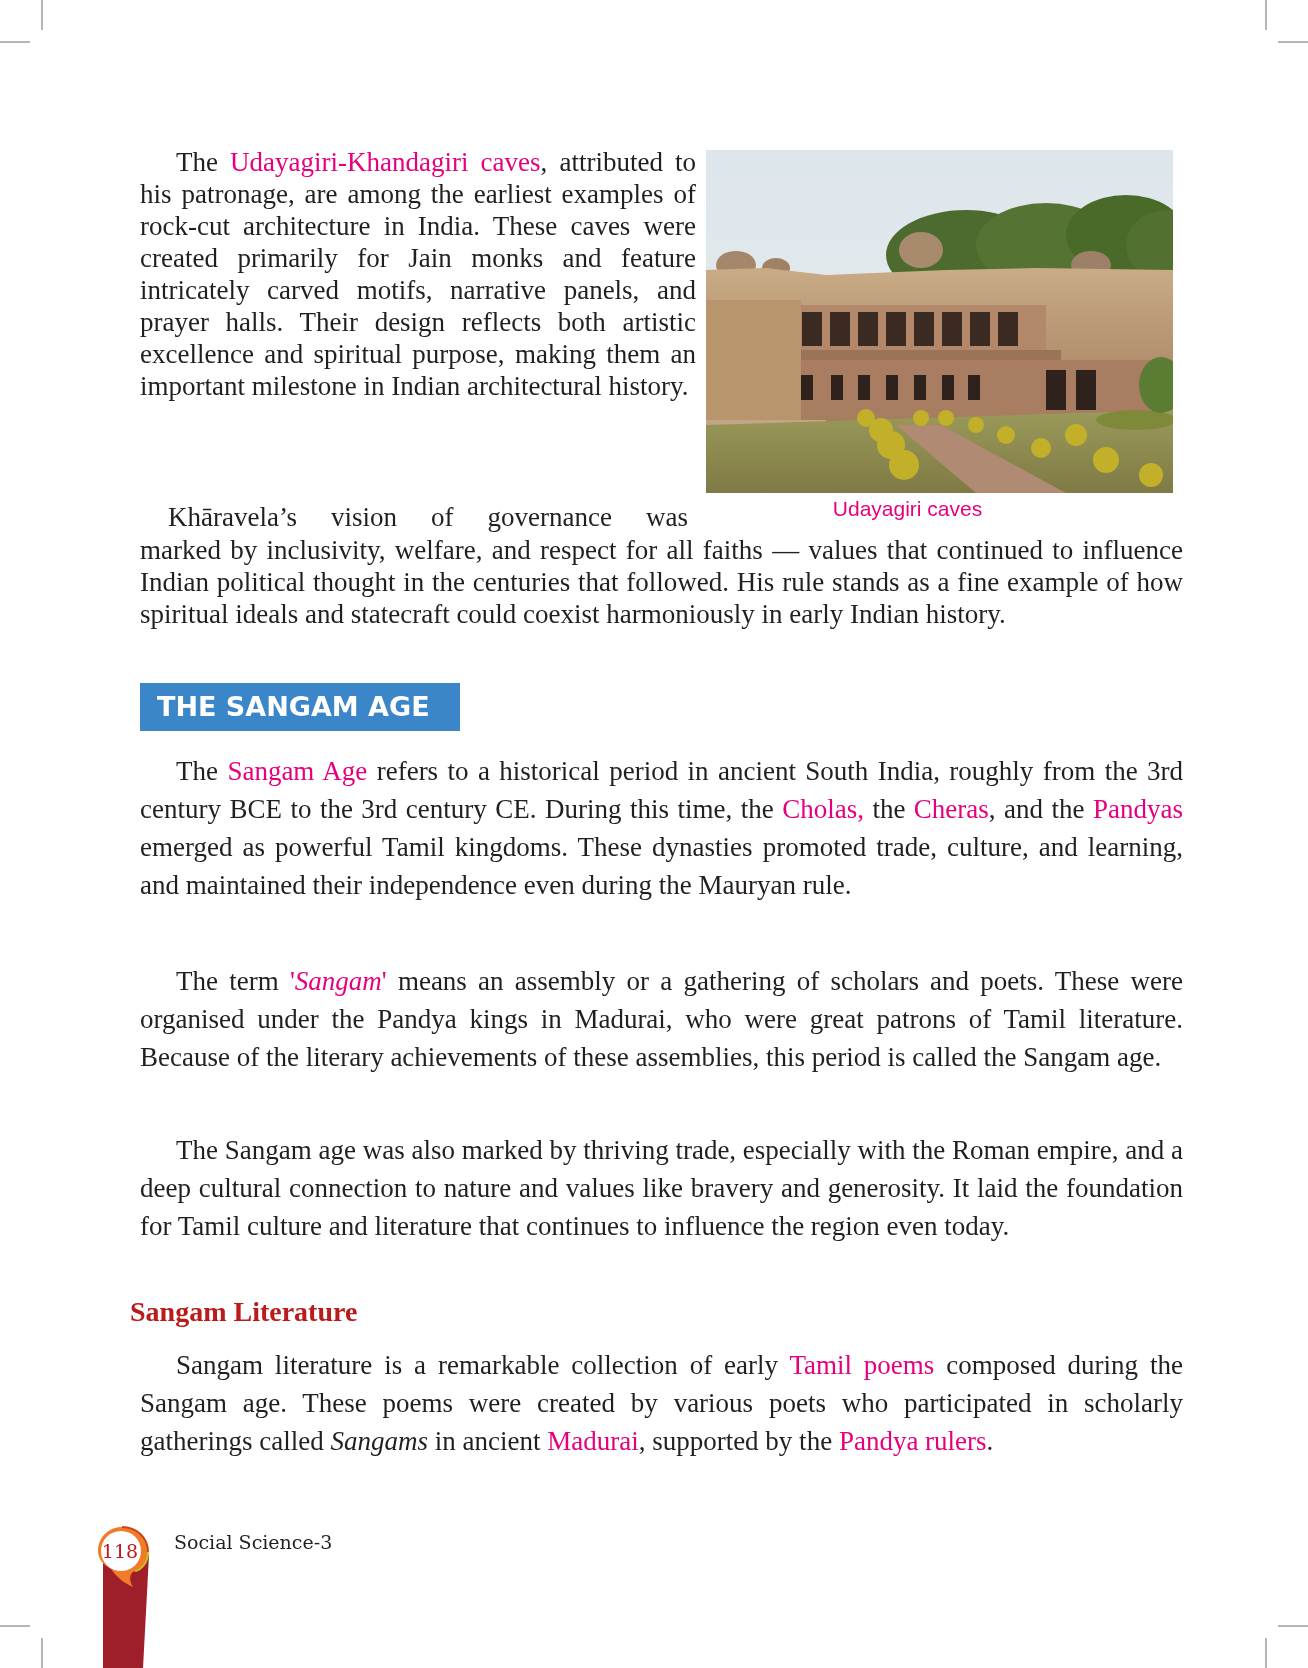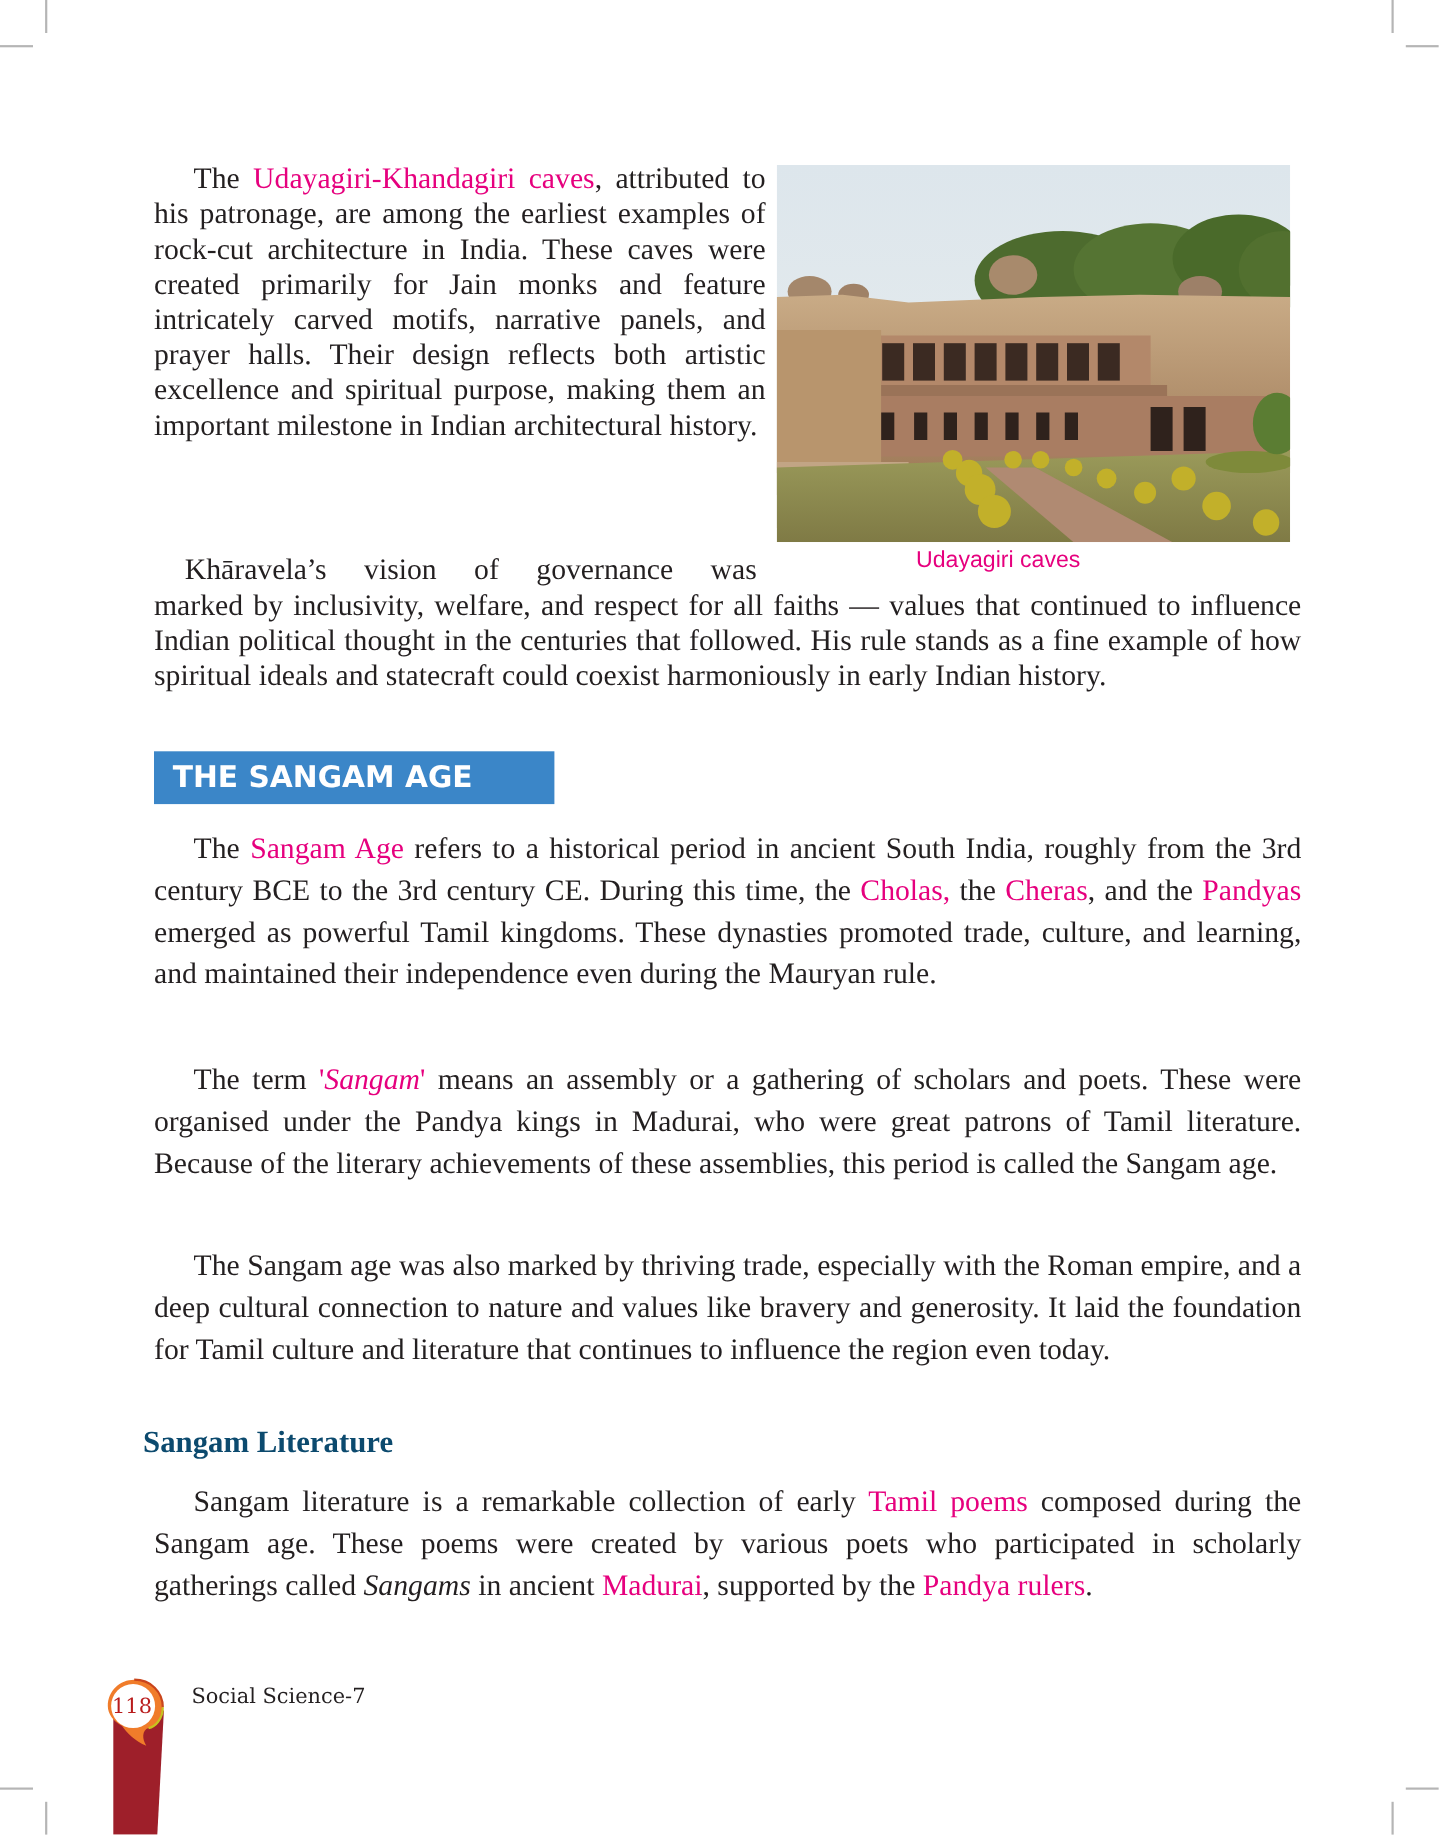--- a/index.html
+++ b/index.html
@@ -16,31 +16,31 @@
 
   #p1 { left: 130px; top: 146px; width: 556px; }
   #p2a { left: 122px; top: 500px; width: 556px; text-align-last: justify; }
   #p2b { left: 130px; top: 534px; width: 1043px; }
 
   .photo { position: absolute; left: 706px; top: 150px; width: 467px; height: 343px; overflow: hidden; }
   .caption { position: absolute; left: 674px; top: 497px; width: 467px; text-align: center;
              font-family: "Liberation Sans", "DejaVu Sans", sans-serif; font-size: 21px; color: #e6007e; }
 
   .section-head { position: absolute; left: 140px; top: 683px; width: 320px; height: 48px;
-                  background: #3b86c8; color: #ffffff; padding-left: 44px; }
+                  background: #3b86c8; color: #ffffff; }
   .section-head span { position: absolute; left: 17px; top: 8px;
                        font-family: "DejaVu Sans", "Liberation Sans", sans-serif; font-weight: bold;
                        font-size: 27px; letter-spacing: 0px; }
 
   .body { left: 130px; width: 1043px; font-size: 27px; line-height: 38px; }
   #p3 { top: 752px; }
   #p4 { top: 962px; }
   #p5 { top: 1131px; }
   .subhead { position: absolute; left: 130px; top: 1296px; font-family: "Liberation Serif", "DejaVu Serif", serif;
-             font-size: 28px; font-weight: bold; color: #0c4a6e; }
+             font-size: 28px; font-weight: bold; color: #b91c1c; }
   #p6 { top: 1346px; }
 
   .footer-badge { position: absolute; left: 95px; top: 1525px; width: 60px; height: 143px; }
   .page-num { position: absolute; left: 98px; top: 1529px; width: 44px; height: 44px;
               text-align: center; line-height: 44px; font-family: "DejaVu Serif", serif; font-size: 19px; color: #b91c1c; }
   .book-title { position: absolute; left: 174px; top: 1531px; font-family: "DejaVu Serif", "Liberation Serif", serif;
                 font-size: 19px; color: #231f20; }
 </style>
 </head>
 <body>
@@ -157,13 +157,13 @@
 <div class="footer-badge">
   <svg width="60" height="143" viewBox="0 0 60 143" xmlns="http://www.w3.org/2000/svg">
     <path d="M8 30 L54 30 L48 143 L8 143 Z" fill="#9e1f2a"></path>
     <path d="M27 2 C42 2 53 13 53 27 C53 38 46 45 40 46 C34 48 34 56 38 62 C28 58 20 50 16 44 C8 40 3 33 3 26 C3 12 14 2 27 2 Z" fill="#f07c2a"></path>
     <path d="M27 2 C42 2 53 13 53 27" stroke="#c9451c" stroke-width="2" fill="none"></path>
     <path d="M53 27 C53 38 46 45 40 46" stroke="#c7c21e" stroke-width="2" fill="none"></path>
     <circle cx="26" cy="26" r="20" fill="#ffffff"></circle>
   </svg>
 </div>
 <div class="page-num">118</div>
-<div class="book-title">Social Science-7</div>
+<div class="book-title">Social Science-3</div>
 
 </body></html>

